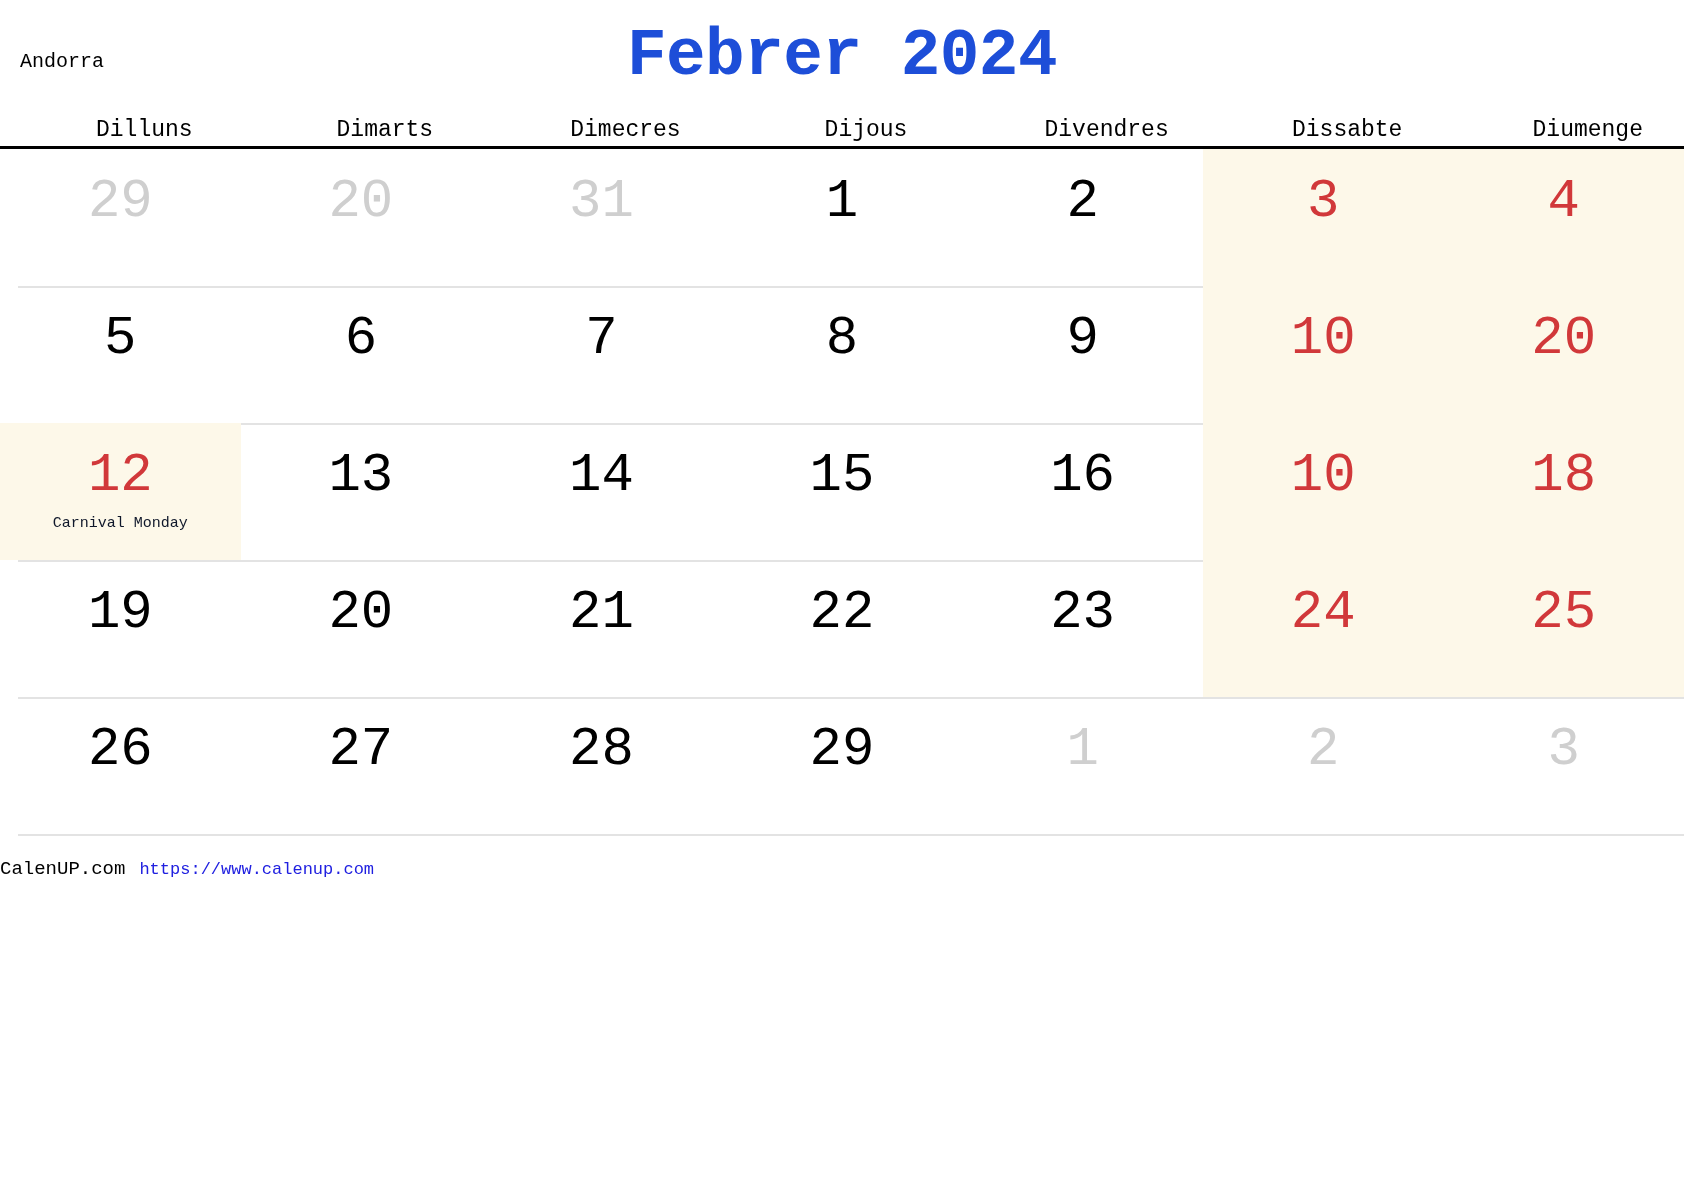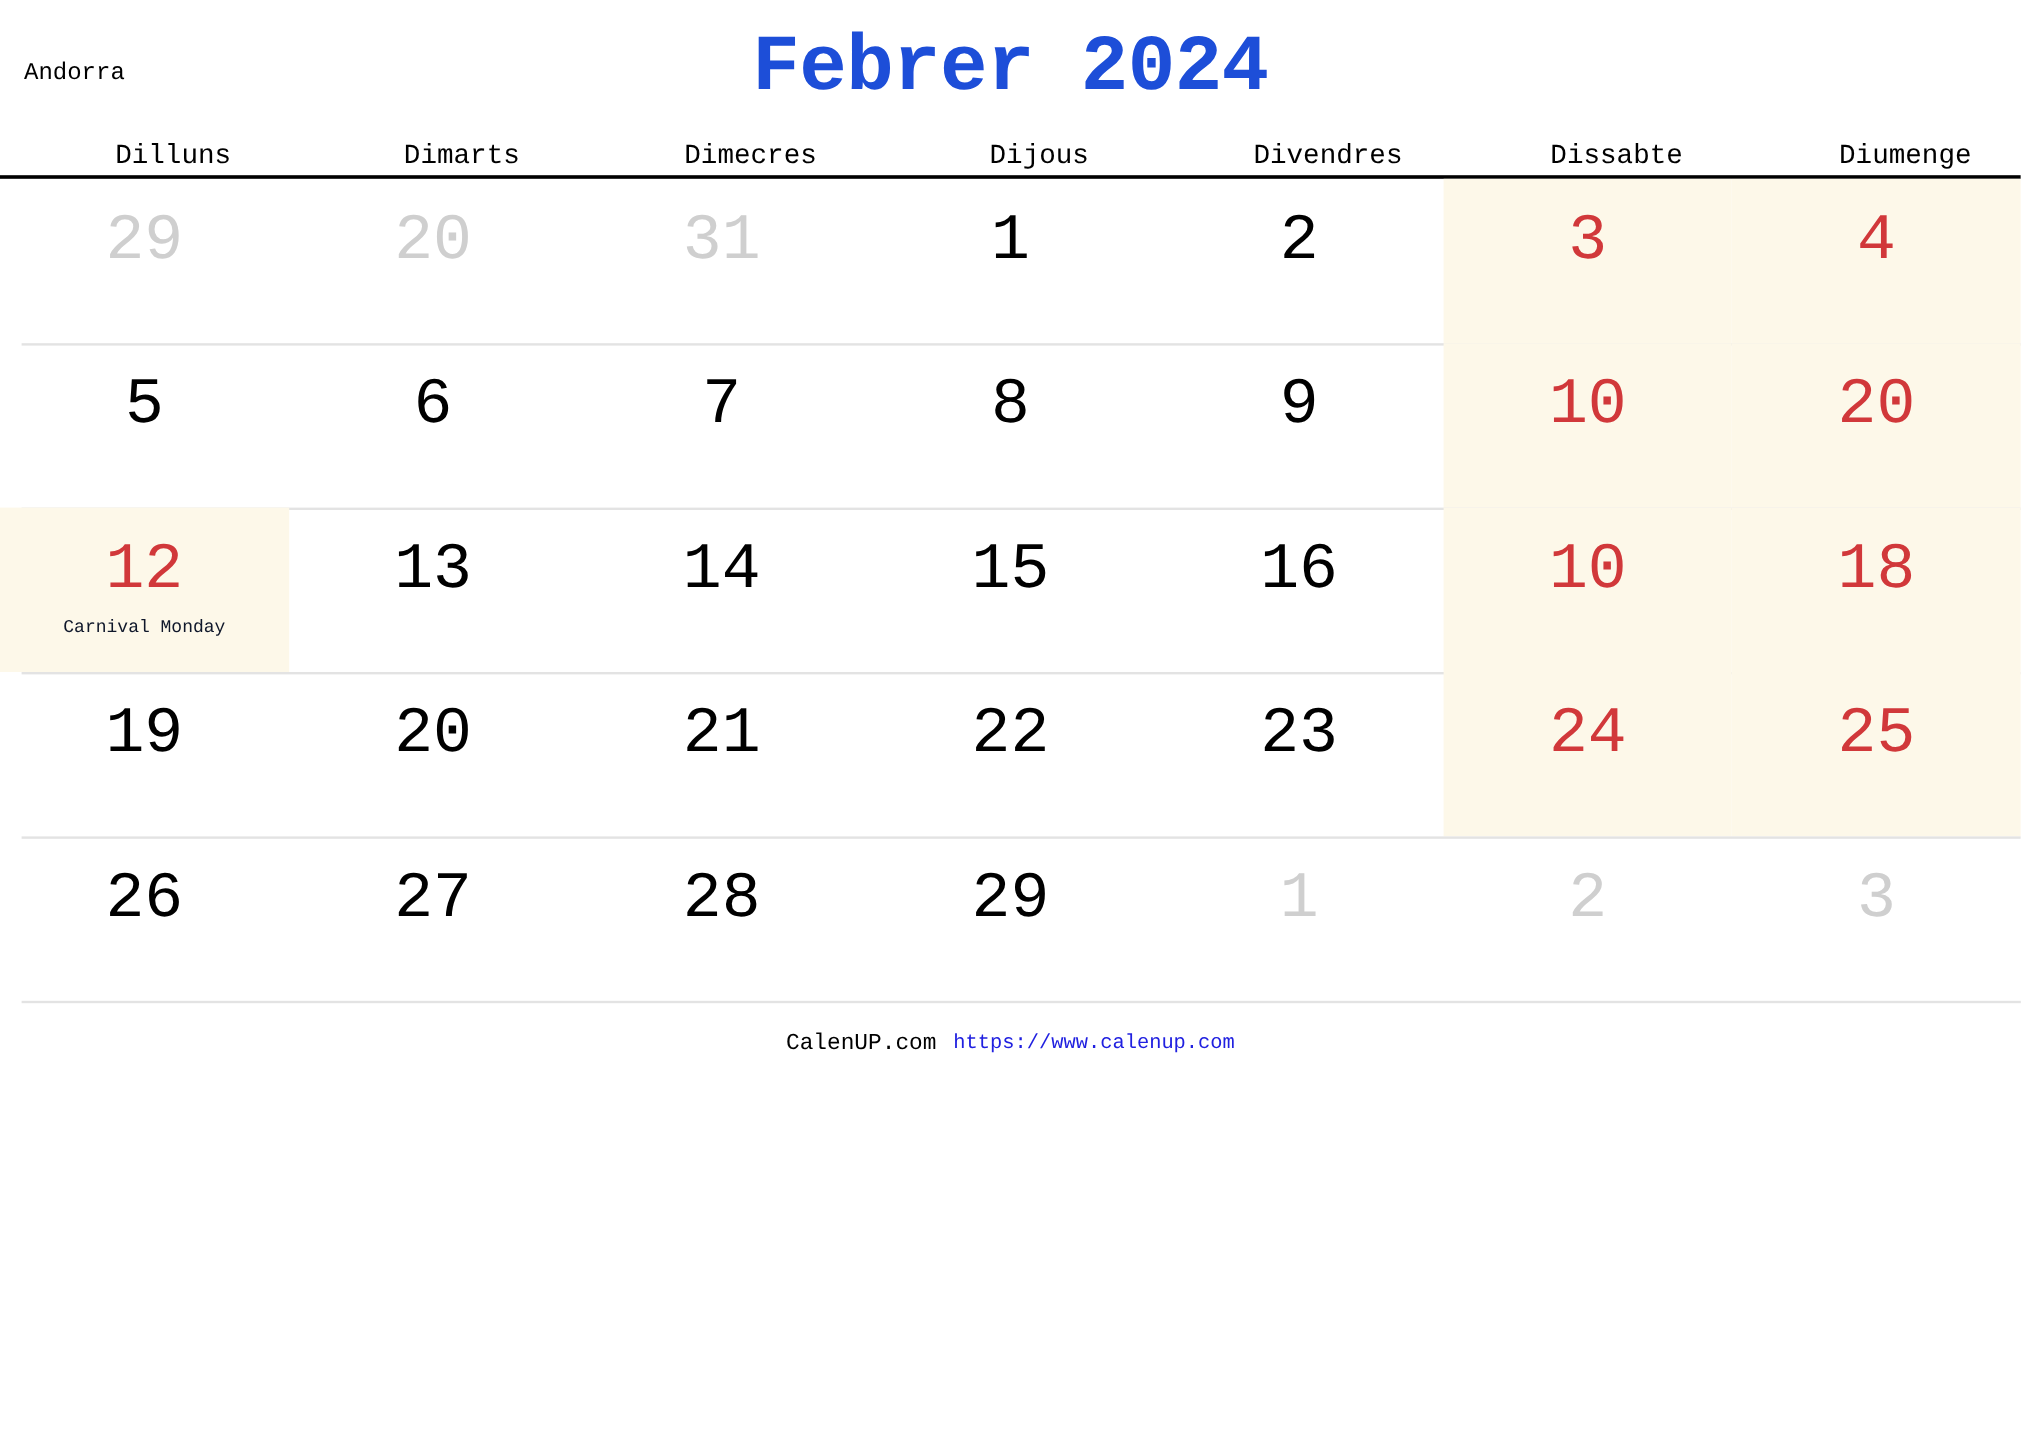--- a/index.html
+++ b/index.html
@@ -138,21 +138,20 @@
   .bottom-rule {
     width: 1684px;
     height: 2px;
     background: #e3e3e3;
     margin-left: 18px;
   }
 
   
   .footer {
     width: 1684px;
-    text-align: center;
     margin-top: 22px;
     font-size: 0;
     white-space: nowrap;
   }
   .footer-brand {
     font-size: 19px;
     color: #000000;
     display: inline-block;
     vertical-align: middle;
   }

